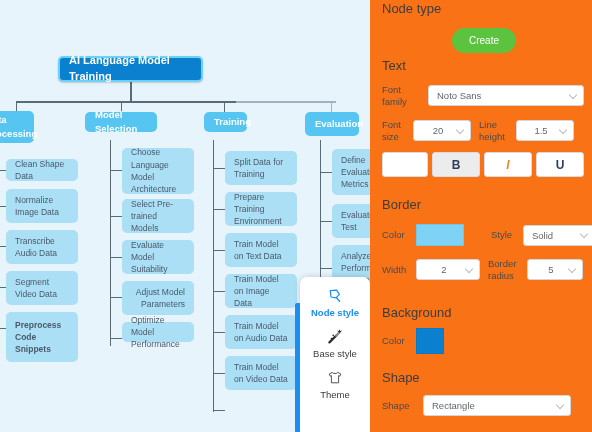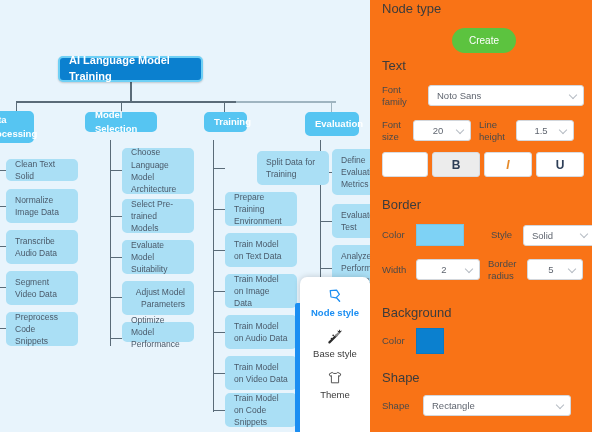--- a/index.html
+++ b/index.html
@@ -167,71 +167,68 @@
       <span class="label">Model Selection</span>
     </div>
     <div class="node lvl2" style="left:204px;top:112px;width:43px;height:20px;">
       <span class="label">Training</span>
     </div>
     <div class="node lvl2" style="left:305px;top:112px;width:54px;height:24px;">
       <span class="label">Evaluation</span>
     </div>
 
     <div class="node lvl3" style="left:6px;top:159px;width:72px;height:22px;">
-      <span class="label">Clean Text Solid</span>
+      <span class="label">Clean Shape Data</span>
       </div>
     <div class="node lvl3" style="left:6px;top:189px;width:72px;height:34px;">
       <span class="label">Normalize Image Data</span>
       </div>
     <div class="node lvl3" style="left:6px;top:230px;width:72px;height:34px;">
       <span class="label">Transcribe Audio Data</span>
       </div>
     <div class="node lvl3" style="left:6px;top:271px;width:72px;height:34px;">
       <span class="label">Segment Video Data</span>
       </div>
-    <div class="node lvl3" style="left:6px;top:312px;width:72px;height:34px;">
+    <div class="node lvl3" style="left:6px;top:312px;width:72px;height:50px;font-weight:bold;">
       <span class="label">Preprocess Code Snippets</span>
       </div>
 
     <div class="node lvl3" style="left:122px;top:148px;width:72px;height:46px;align-items:center;">
       <span class="label">Choose Language Model Architecture</span>
       </div>
     <div class="node lvl3" style="left:122px;top:199px;width:72px;height:34px;">
       <span class="label">Select Pre-trained Models</span>
       </div>
     <div class="node lvl3" style="left:122px;top:240px;width:72px;height:34px;">
       <span class="label">Evaluate Model Suitability</span>
       </div>
     <div class="node lvl3" style="left:122px;top:281px;width:72px;height:34px;text-align:right;">
       <span class="label">Adjust Model Parameters</span>
       </div>
     <div class="node lvl3" style="left:122px;top:322px;width:72px;height:20px;">
       <span class="label">Optimize Model Performance</span>
       </div>
 
-    <div class="node lvl3" style="left:225px;top:151px;width:72px;height:34px;margin-left:32px;">
+    <div class="node lvl3" style="left:225px;top:151px;width:72px;height:34px;">
       <span class="label">Split Data for Training</span>
       </div>
     <div class="node lvl3" style="left:225px;top:192px;width:72px;height:34px;">
       <span class="label">Prepare Training Environment</span>
       </div>
     <div class="node lvl3" style="left:225px;top:233px;width:72px;height:34px;">
       <span class="label">Train Model on Text Data</span>
       </div>
     <div class="node lvl3" style="left:225px;top:274px;width:72px;height:34px;">
       <span class="label">Train Model on Image Data</span>
       </div>
     <div class="node lvl3" style="left:225px;top:315px;width:72px;height:34px;">
       <span class="label">Train Model on Audio Data</span>
       </div>
     <div class="node lvl3" style="left:225px;top:356px;width:72px;height:34px;">
       <span class="label">Train Model on Video Data</span>
-      </div>
-    <div class="node lvl3" style="left:225px;top:393px;width:72px;height:34px;">
-      <span class="label">Train Model on Code Snippets</span>
       </div>
 
     <div class="node lvl3" style="left:332px;top:149px;width:72px;height:46px;">
       <span class="label">Define Evaluation Metrics</span>
       </div>
     <div class="node lvl3" style="left:332px;top:204px;width:72px;height:34px;">
       <span class="label">Evaluate on Test</span>
       </div>
     <div class="node lvl3" style="left:332px;top:245px;width:72px;height:46px;">
       <span class="label">Analyze Performance Text Data</span>

